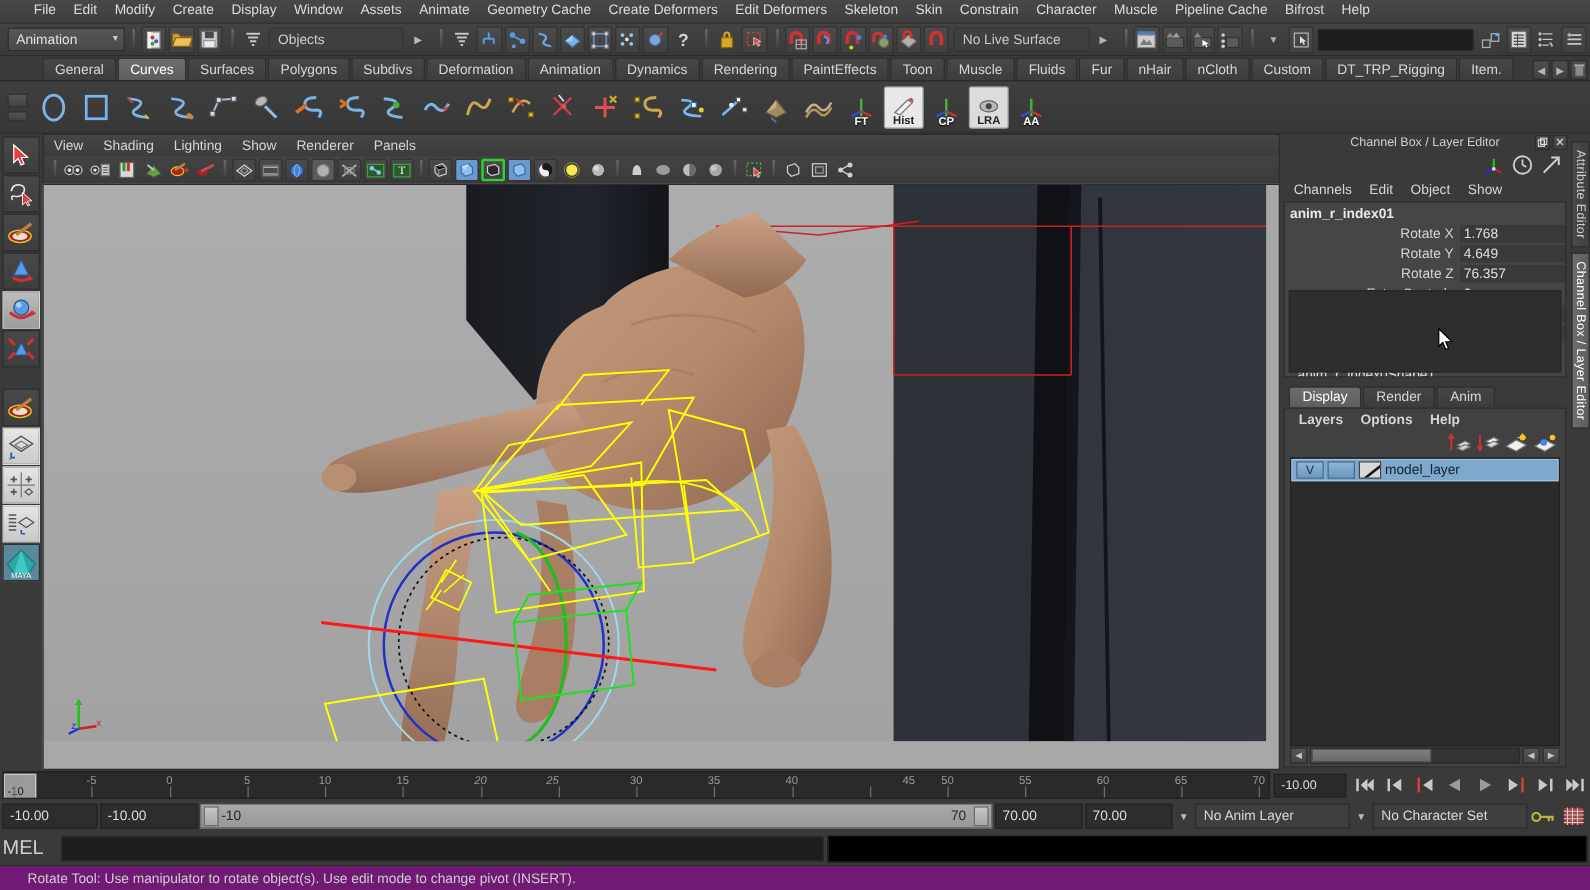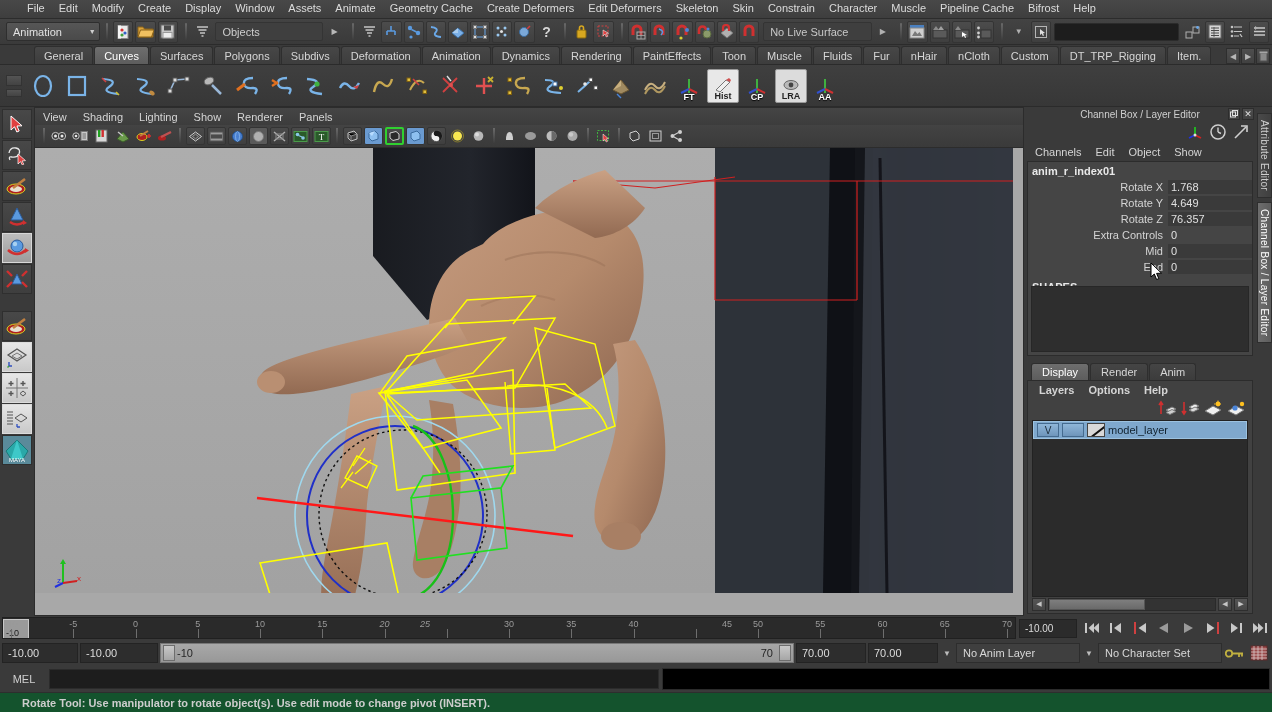--- a/index.html
+++ b/index.html
@@ -157,21 +157,21 @@
   }
   .cb-title .wbtns { position:absolute; right:2px; top:1px; display:flex; gap:2px;}
   .wbtn { width:12px;height:12px; background:linear-gradient(#4e4e4e,#414141);
     border:1px solid #2d2d2d; display:flex;align-items:center;justify-content:center;
     color:#ddd; font-size:9px; line-height:1;}
   .cb-icons { height:22px; display:flex; align-items:center; justify-content:flex-end;
     padding-right:6px; gap:5px; background:#3a3a3a;}
   .cb-menus { height:18px; display:flex; align-items:center; background:#3a3a3a; padding-left:4px;}
   .cb-menus .mi { padding:1px 7px; font-size:11px; color:#d5d5d5;}
   .cb-body {
-    flex:0 0 auto; height:195px; margin:0 3px; background:#454545;
+    flex:0 0 auto; height:141px; margin:0 3px; background:#454545;
     border:1px solid #2c2c2c; overflow:hidden; position:relative;
   }
   .cb-objname { font-size:11px; font-weight:bold; color:#e8e8e8; padding:3px 4px 2px 4px;}
   .cb-row { height:16px; display:flex; align-items:center; }
   .cb-label { flex:1; text-align:right; padding-right:5px; font-size:11px; color:#d4d4d4;
      white-space:nowrap; }
   .cb-val { width:84px; height:14px; background:#3a3a3a; font-size:11px; color:#e0e0e0;
      display:flex; align-items:center; padding-left:3px; }
   .cb-val.plain { background:transparent; }
   .cb-shapes { font-size:11px; font-weight:bold; color:#e8e8e8; padding:6px 4px 1px 4px;}
@@ -244,25 +244,25 @@
     border:1px solid #6d6d6d;}
   .range-track .rl { position:absolute; left:16px; font-size:11px; color:#262626;}
   .range-track .rr { position:absolute; right:20px; font-size:11px; color:#262626;}
   .ddbtn { width:14px;height:20px; display:flex;align-items:center;justify-content:center;
     color:#bcbcbc; font-size:8px;}
   .selfield { height:20px; background:#3f3f3f; border:1px solid #2d2d2d;
     display:flex;align-items:center;padding-left:6px;font-size:11px;color:#d8d8d8;}
 
   
   .mel-row { height:26px; display:flex; align-items:center; background:#3a3a3a; padding:0 2px; gap:3px;}
-  .mel-lbl { width:44px; text-align:center; font-size:11px; color:#cfcfcf;}
+  .mel-lbl { width:44px; font-size:16px; color:#cfcfcf;}
   .mel-input { flex:1; height:20px; background:#1d1d1d; border:1px solid #2b2b2b;}
   .mel-out { width:608px; height:22px; background:#000; border:1px solid #2b2b2b;}
   .helpline { height:20px; display:flex; align-items:center; padding-left:22px;
-    background:#14532d; border-top:1px solid #2e2e2e; font-size:11px; color:#cdcdcd;font-weight:bold;}
+    background:#701a75; border-top:1px solid #2e2e2e; font-size:11px; color:#cdcdcd;}
   .axis-ind { position:absolute; left:16px; bottom:22px; width:40px; height:40px;}
   svg { display:block; }
 </style>
 </head>
 <body>
 
 <div class="app">
 
   <div class="menubar">
     <div class="mi">File</div>
@@ -1271,21 +1271,21 @@
         <div class="tick-lbl" style="left: 132.5px;">0</div>
         <div class="tick-mark" style="left: 132.5px;"></div>
         <div class="tick-lbl" style="left: 194.75px;">5</div>
         <div class="tick-mark" style="left: 194.75px;"></div>
         <div class="tick-lbl" style="left: 257px;">10</div>
         <div class="tick-mark" style="left: 257px;"></div>
         <div class="tick-lbl" style="left: 319.25px;">15</div>
         <div class="tick-mark" style="left: 319.25px;"></div>
         <div class="tick-lbl" style="left: 381.5px; font-style: italic;">20</div>
         <div class="tick-mark" style="left: 381.5px;"></div>
-        <div class="tick-lbl" style="left: 422px; font-style: italic;">25</div>
+        <div class="tick-lbl" style="left: 439px; font-style: italic;">25</div>
         <div class="tick-mark" style="left: 443.75px;"></div>
         <div class="tick-lbl" style="left: 506px;">30</div>
         <div class="tick-mark" style="left: 506px;"></div>
         <div class="tick-lbl" style="left: 568.25px;">35</div>
         <div class="tick-mark" style="left: 568.25px;"></div>
         <div class="tick-lbl" style="left: 630.5px;">40</div>
         <div class="tick-mark" style="left: 630.5px;"></div>
         <div class="tick-lbl" style="left: 724px;">45</div>
         <div class="tick-mark" style="left: 692.75px;"></div>
         <div class="tick-lbl" style="left: 755px;">50</div>

